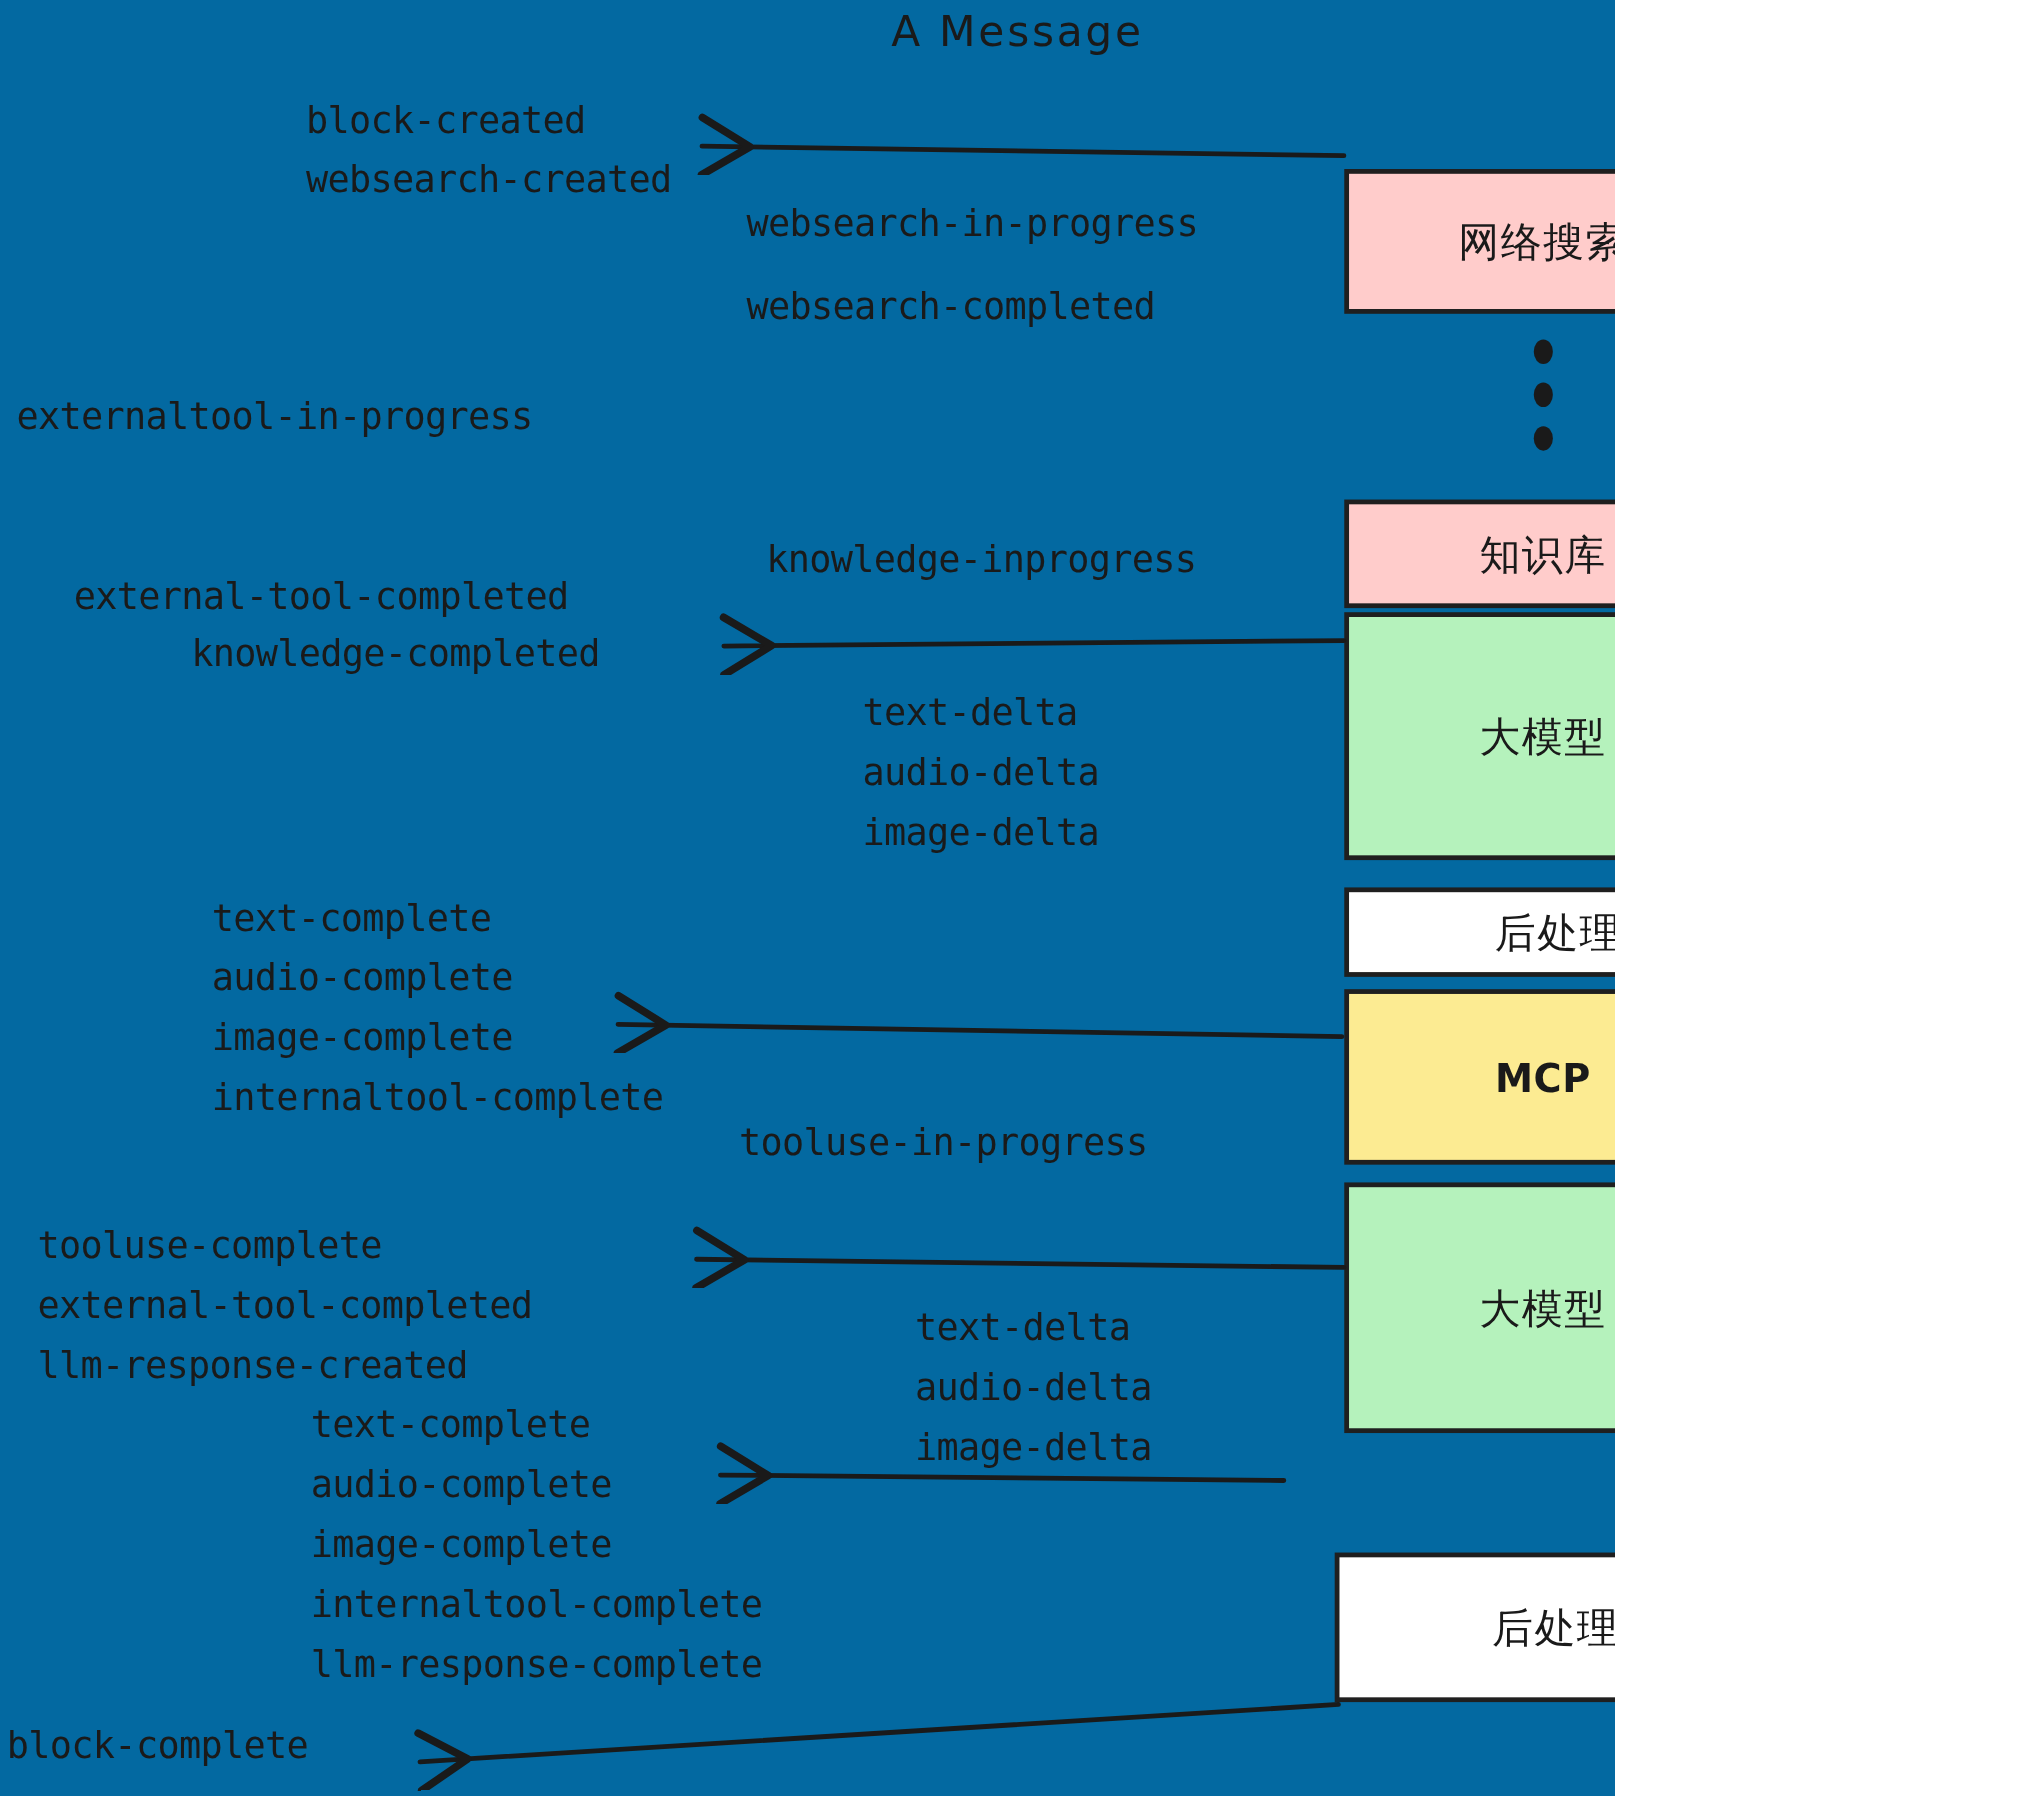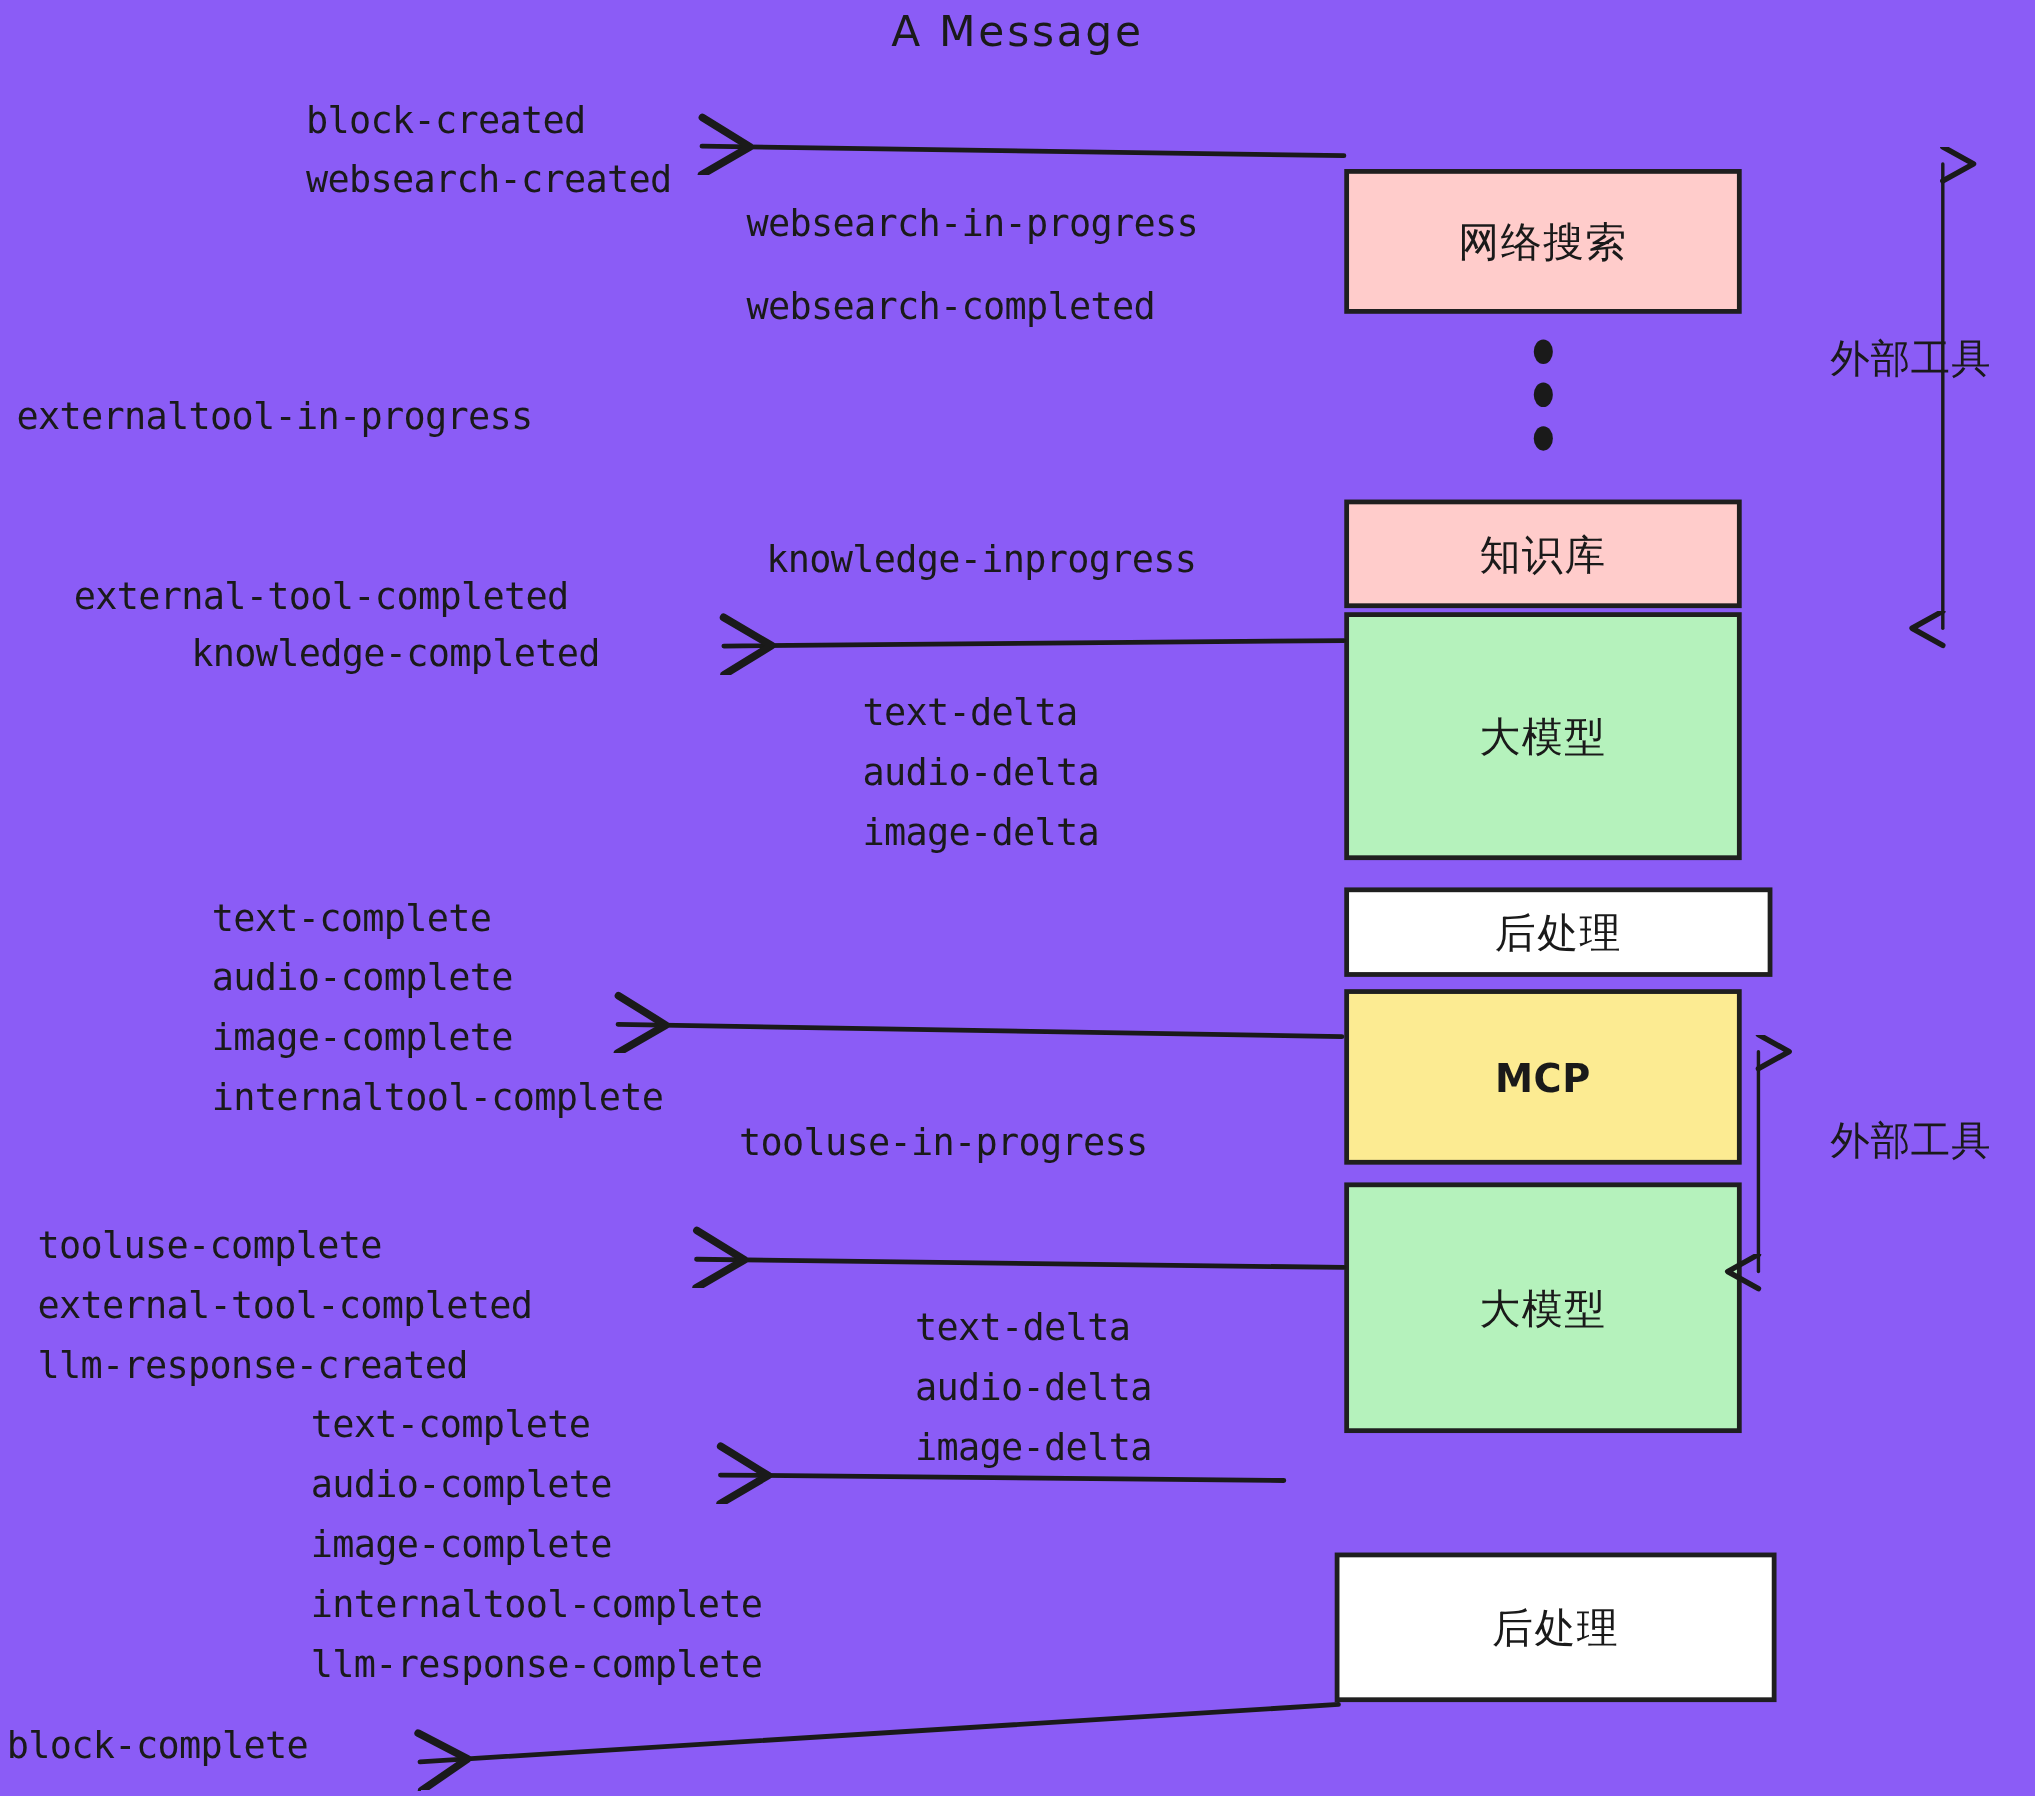--- a/index.html
+++ b/index.html
@@ -2,23 +2,23 @@
 <html style="font-size:11px"><head>
 <meta charset="utf-8">
 <style>
   html, body {
     margin: 0;
     padding: 0;
     background: #ffffff;
   }
   #canvas {
     position: relative;
-    width: 2035px;
+    width: 1615px;
     height: 1796px;
-    background: #8b5cf6;
+    background: #0369a1;
     font-family: "DejaVu Sans", sans-serif;
     overflow: hidden;
   }
   #diagram-svg {
     position: absolute;
     top: 0;
     left: 0;
     width: 2035px;
     height: 1796px;
   }

